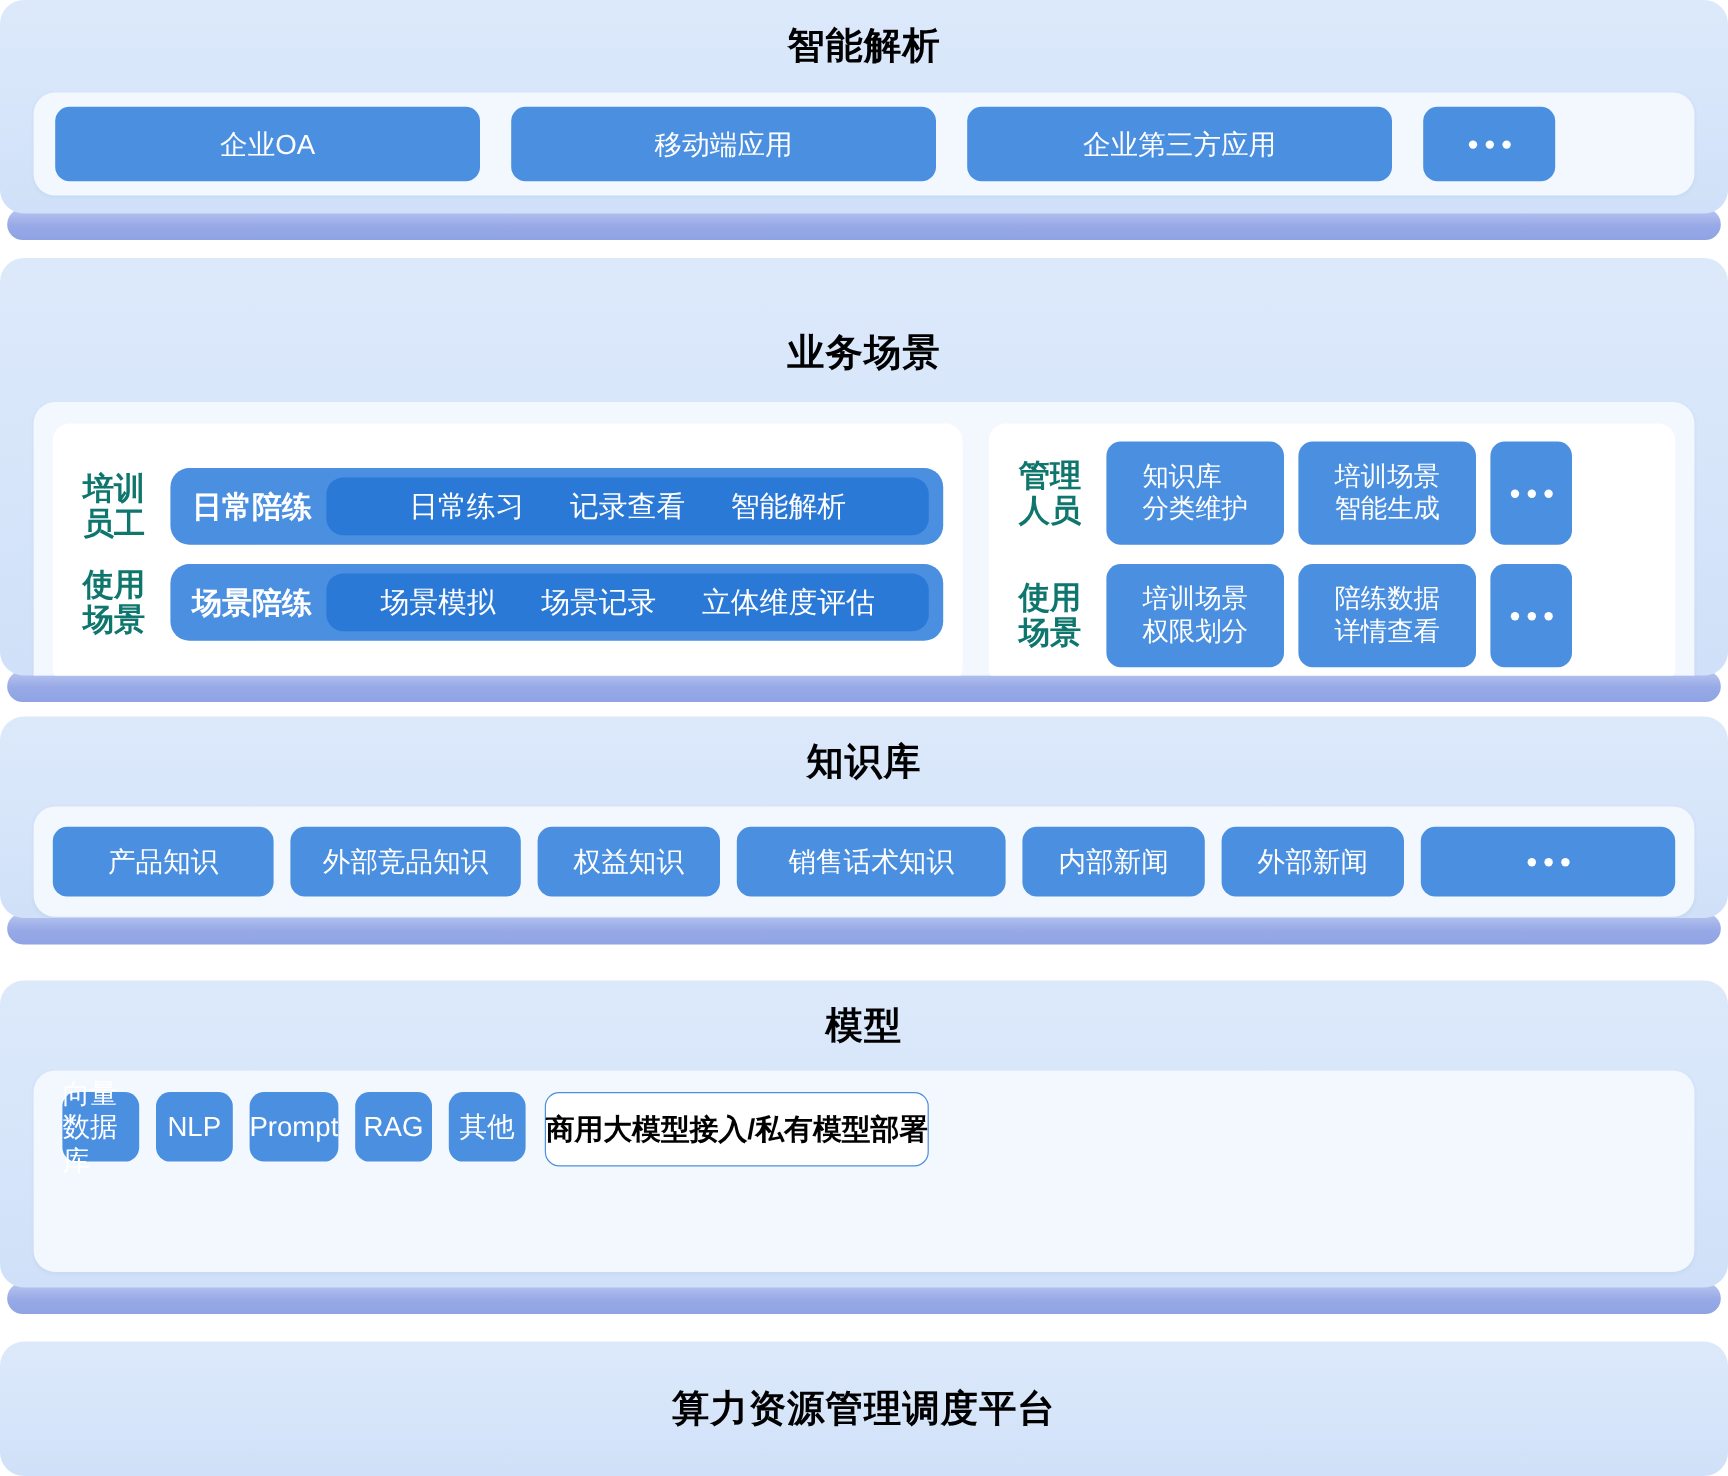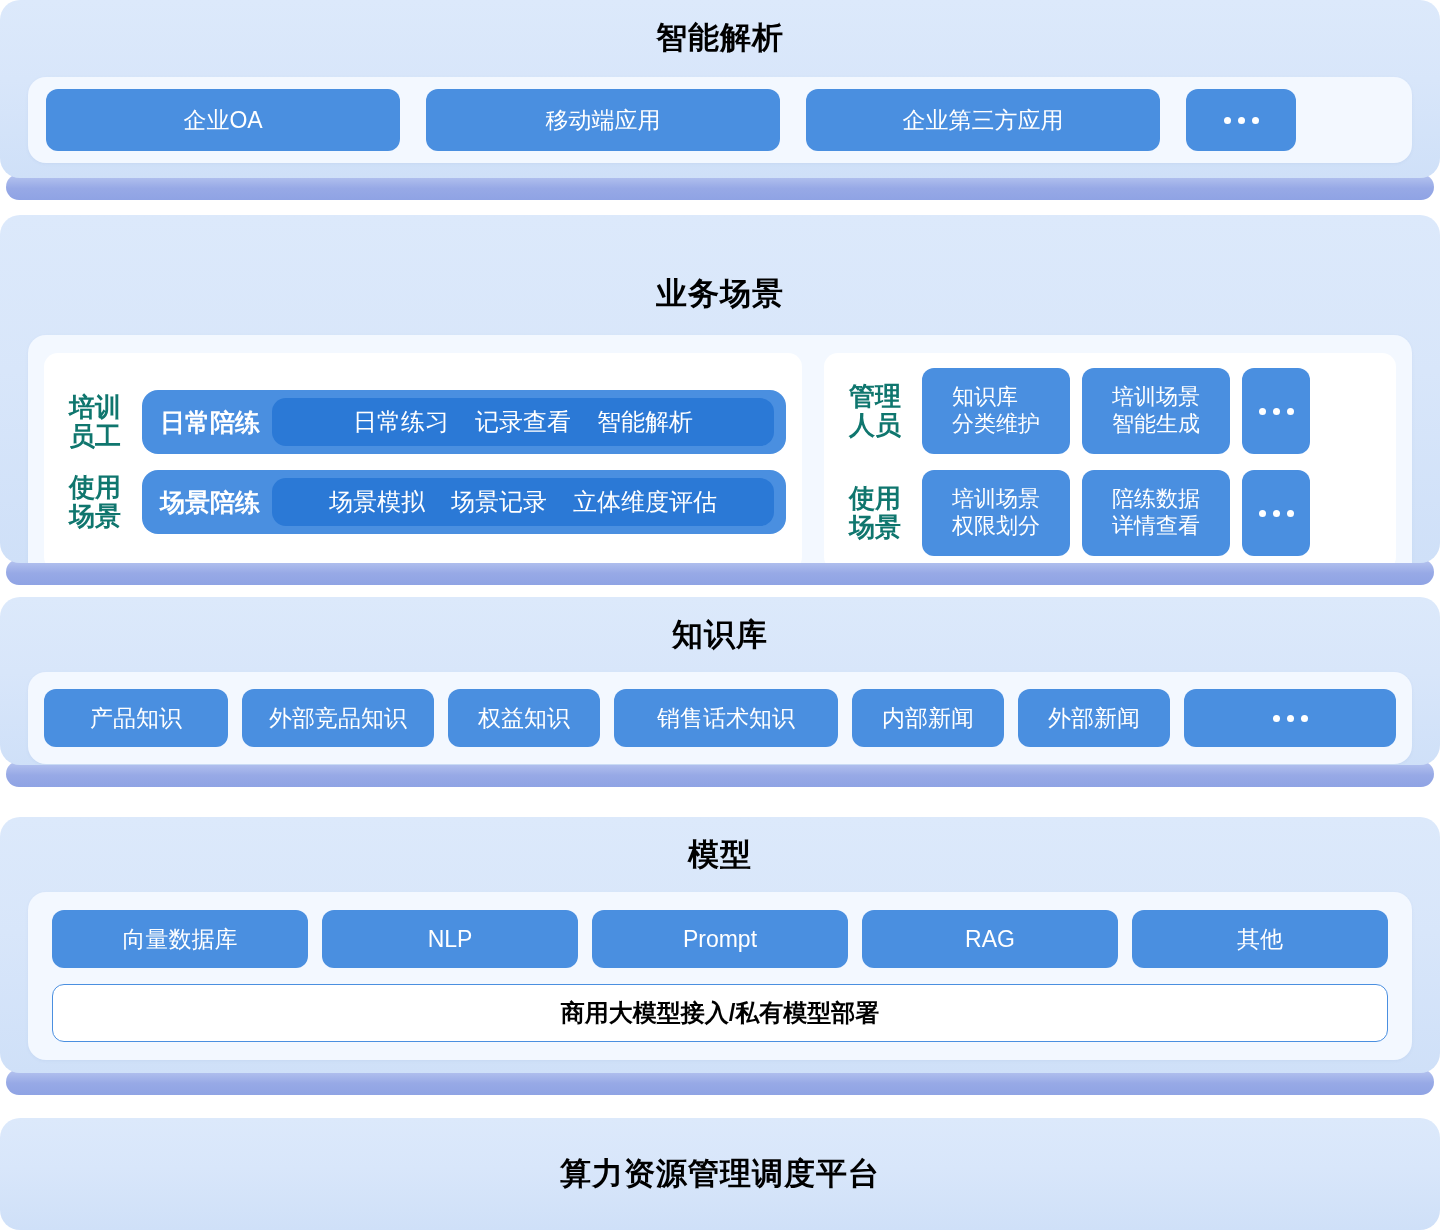--- a/index.html
+++ b/index.html
@@ -83,21 +83,21 @@
     white-space:pre-line;
   }
   .outerpill{
     background:#4a8fe0;border-radius:16px;height:64px;
     display:flex;align-items:center;padding:0 12px 0 18px;gap:12px;
     flex:1;box-sizing:border-box;
   }
   .outerpill .lead{color:#fff;font-size:25px;font-weight:bold;white-space:nowrap;}
   .innerpill{
     background:#2b79d6;border-radius:14px;height:48px;
-    display:flex;align-items:center;justify-content:center;gap:26px;
+    display:flex;align-items:center;justify-content:center;gap:38px;
     flex:1;padding:0 20px;box-sizing:border-box;
   }
   .innerpill span{color:#fff;font-size:24px;font-weight:500;white-space:nowrap;}
   .rbtns{display:flex;align-items:center;gap:12px;flex:1;}
   .rbtns .btn{height:86px;font-size:22px;white-space:pre-line;}
   .rbtns .btn.w2{flex:0 0 148px;}
   .rbtns .btn.dotsbtn{flex:0 0 68px;}
 
   
   #sec-kb{top:597px;height:190px;}
@@ -110,21 +110,21 @@
   #sec-kb .btn.k3{flex:0 0 152px;}
   #sec-kb .btn.k4{flex:0 0 224px;}
   #sec-kb .btn.k5{flex:0 0 152px;}
   #sec-kb .btn.k6{flex:0 0 152px;}
   #sec-kb .btn.k7{flex:1;}
 
   
   #sec-model{top:817px;height:278px;}
   #sec-model .card{height:256px;}
   #sec-model .layer-title{padding-top:17px;}
-  #sec-model .panel{margin-top:16px;height:168px;padding:18px 24px;box-sizing:border-box;display:flex;flex-direction:column;gap:16px;}
+  #sec-model .panel{margin-top:16px;height:168px;padding:18px 24px;box-sizing:border-box;display:flex;flex-direction:row;gap:16px;}
   .modelrow{display:flex;align-items:center;gap:14px;height:58px;}
   .modelrow .btn{height:58px;flex:1;font-size:23px;}
   .deploybox{
     background:#ffffff;border:1.5px solid #4a8fe0;border-radius:12px;
     height:60px;display:flex;align-items:center;justify-content:center;
     color:#000;font-size:24px;font-weight:bold;
   }
 
   
   #sec-compute{top:1118px;height:112px;}

